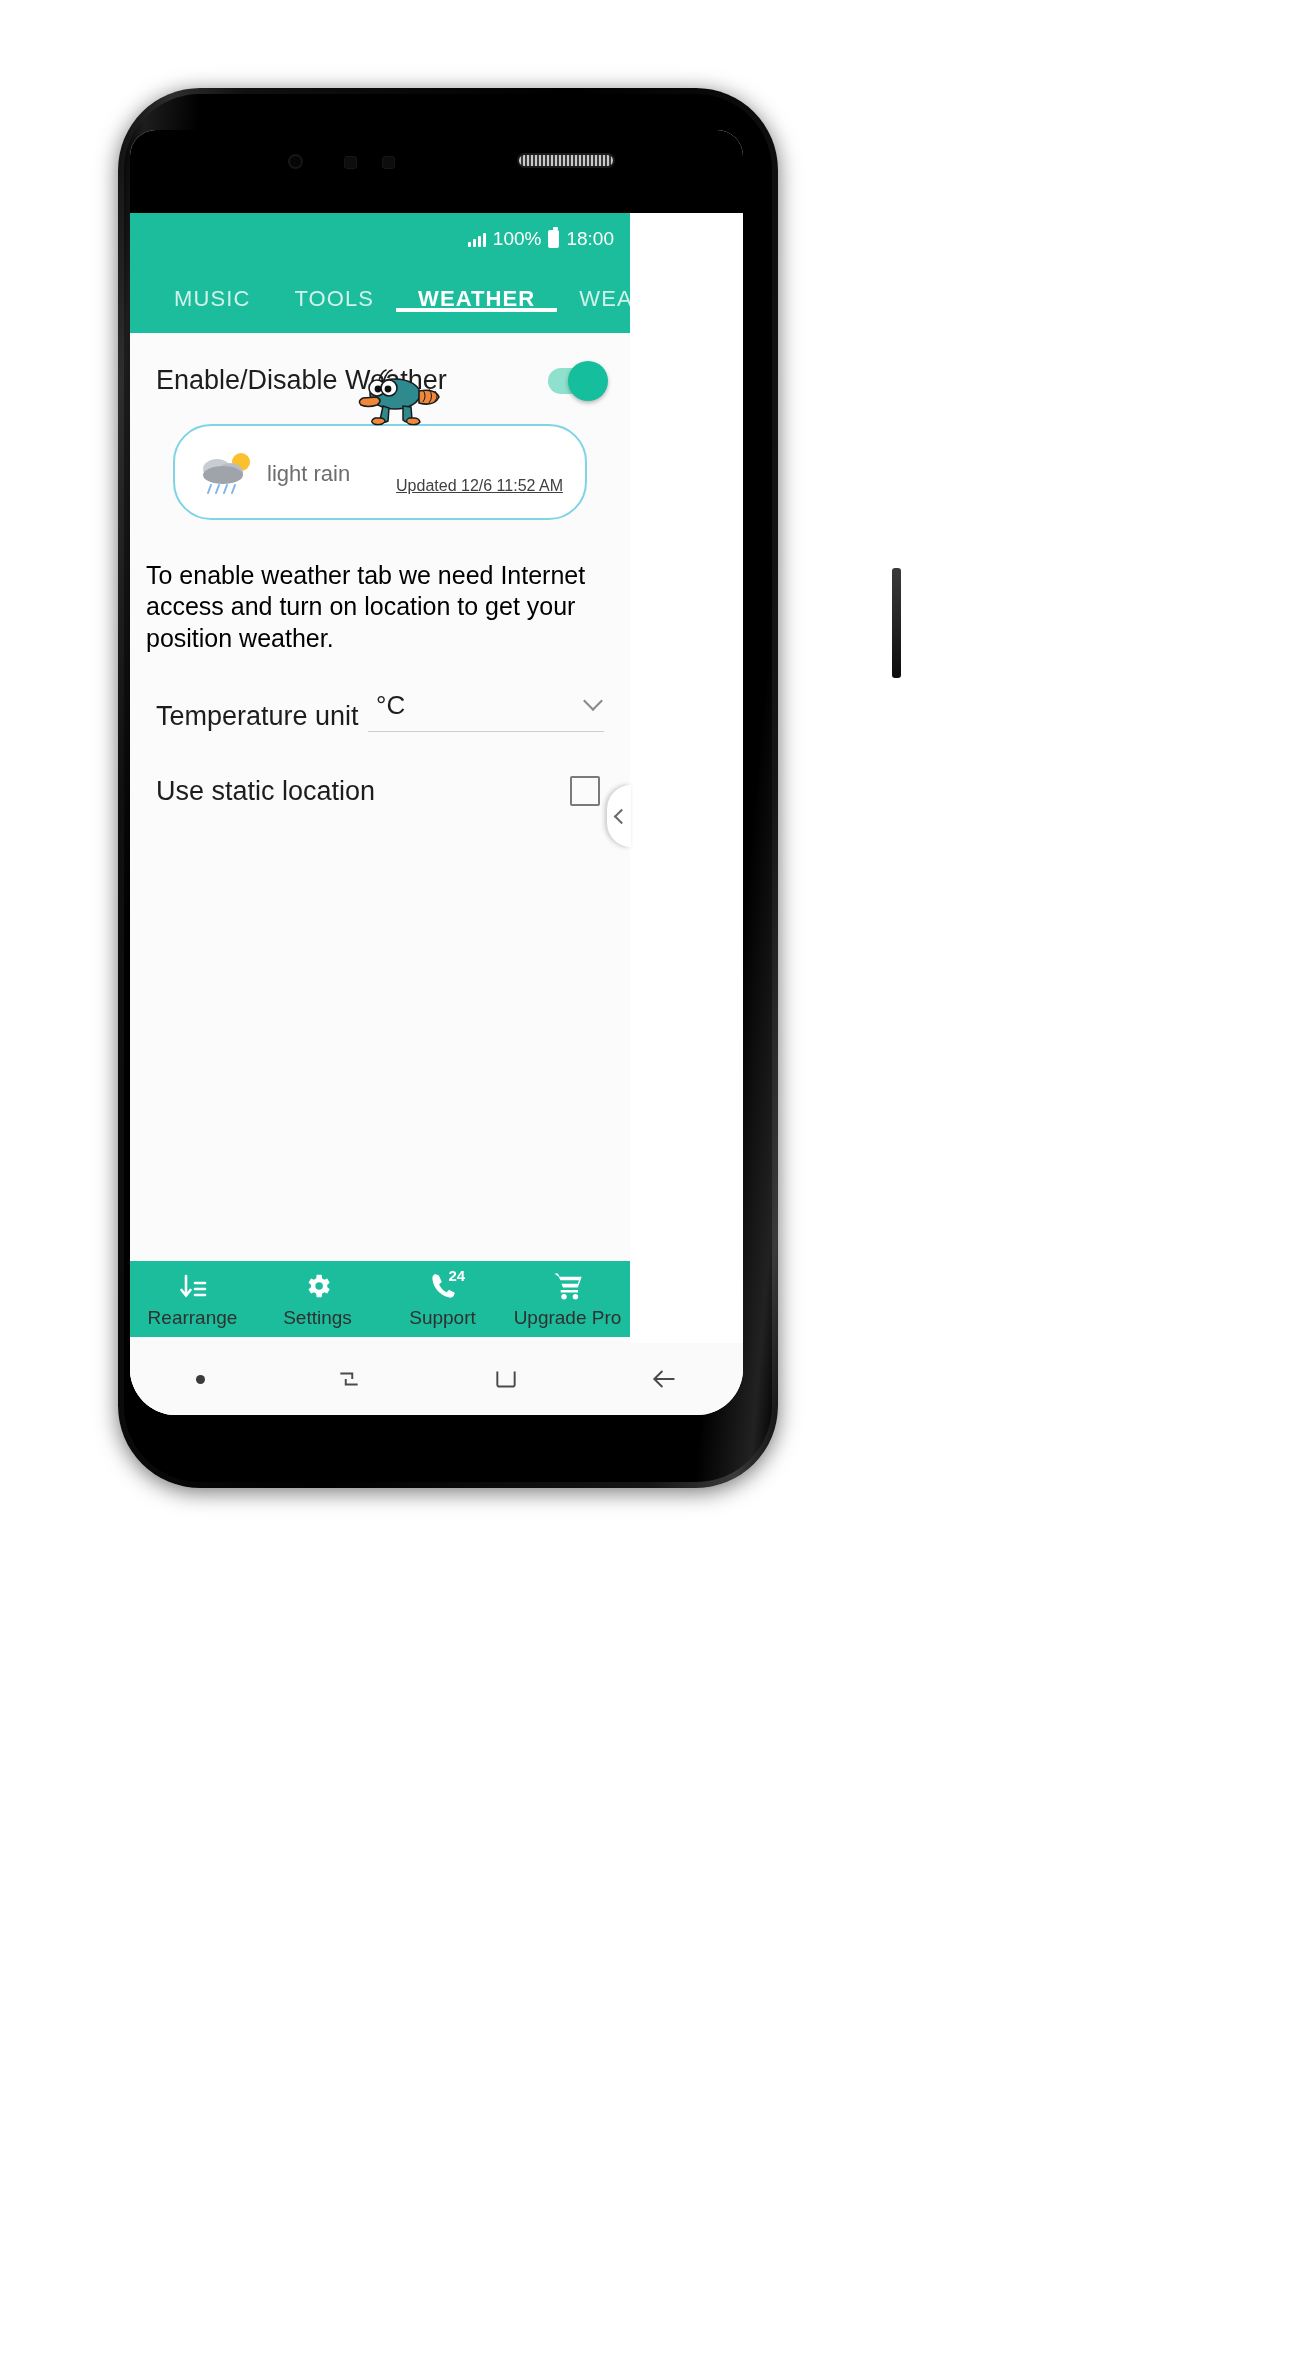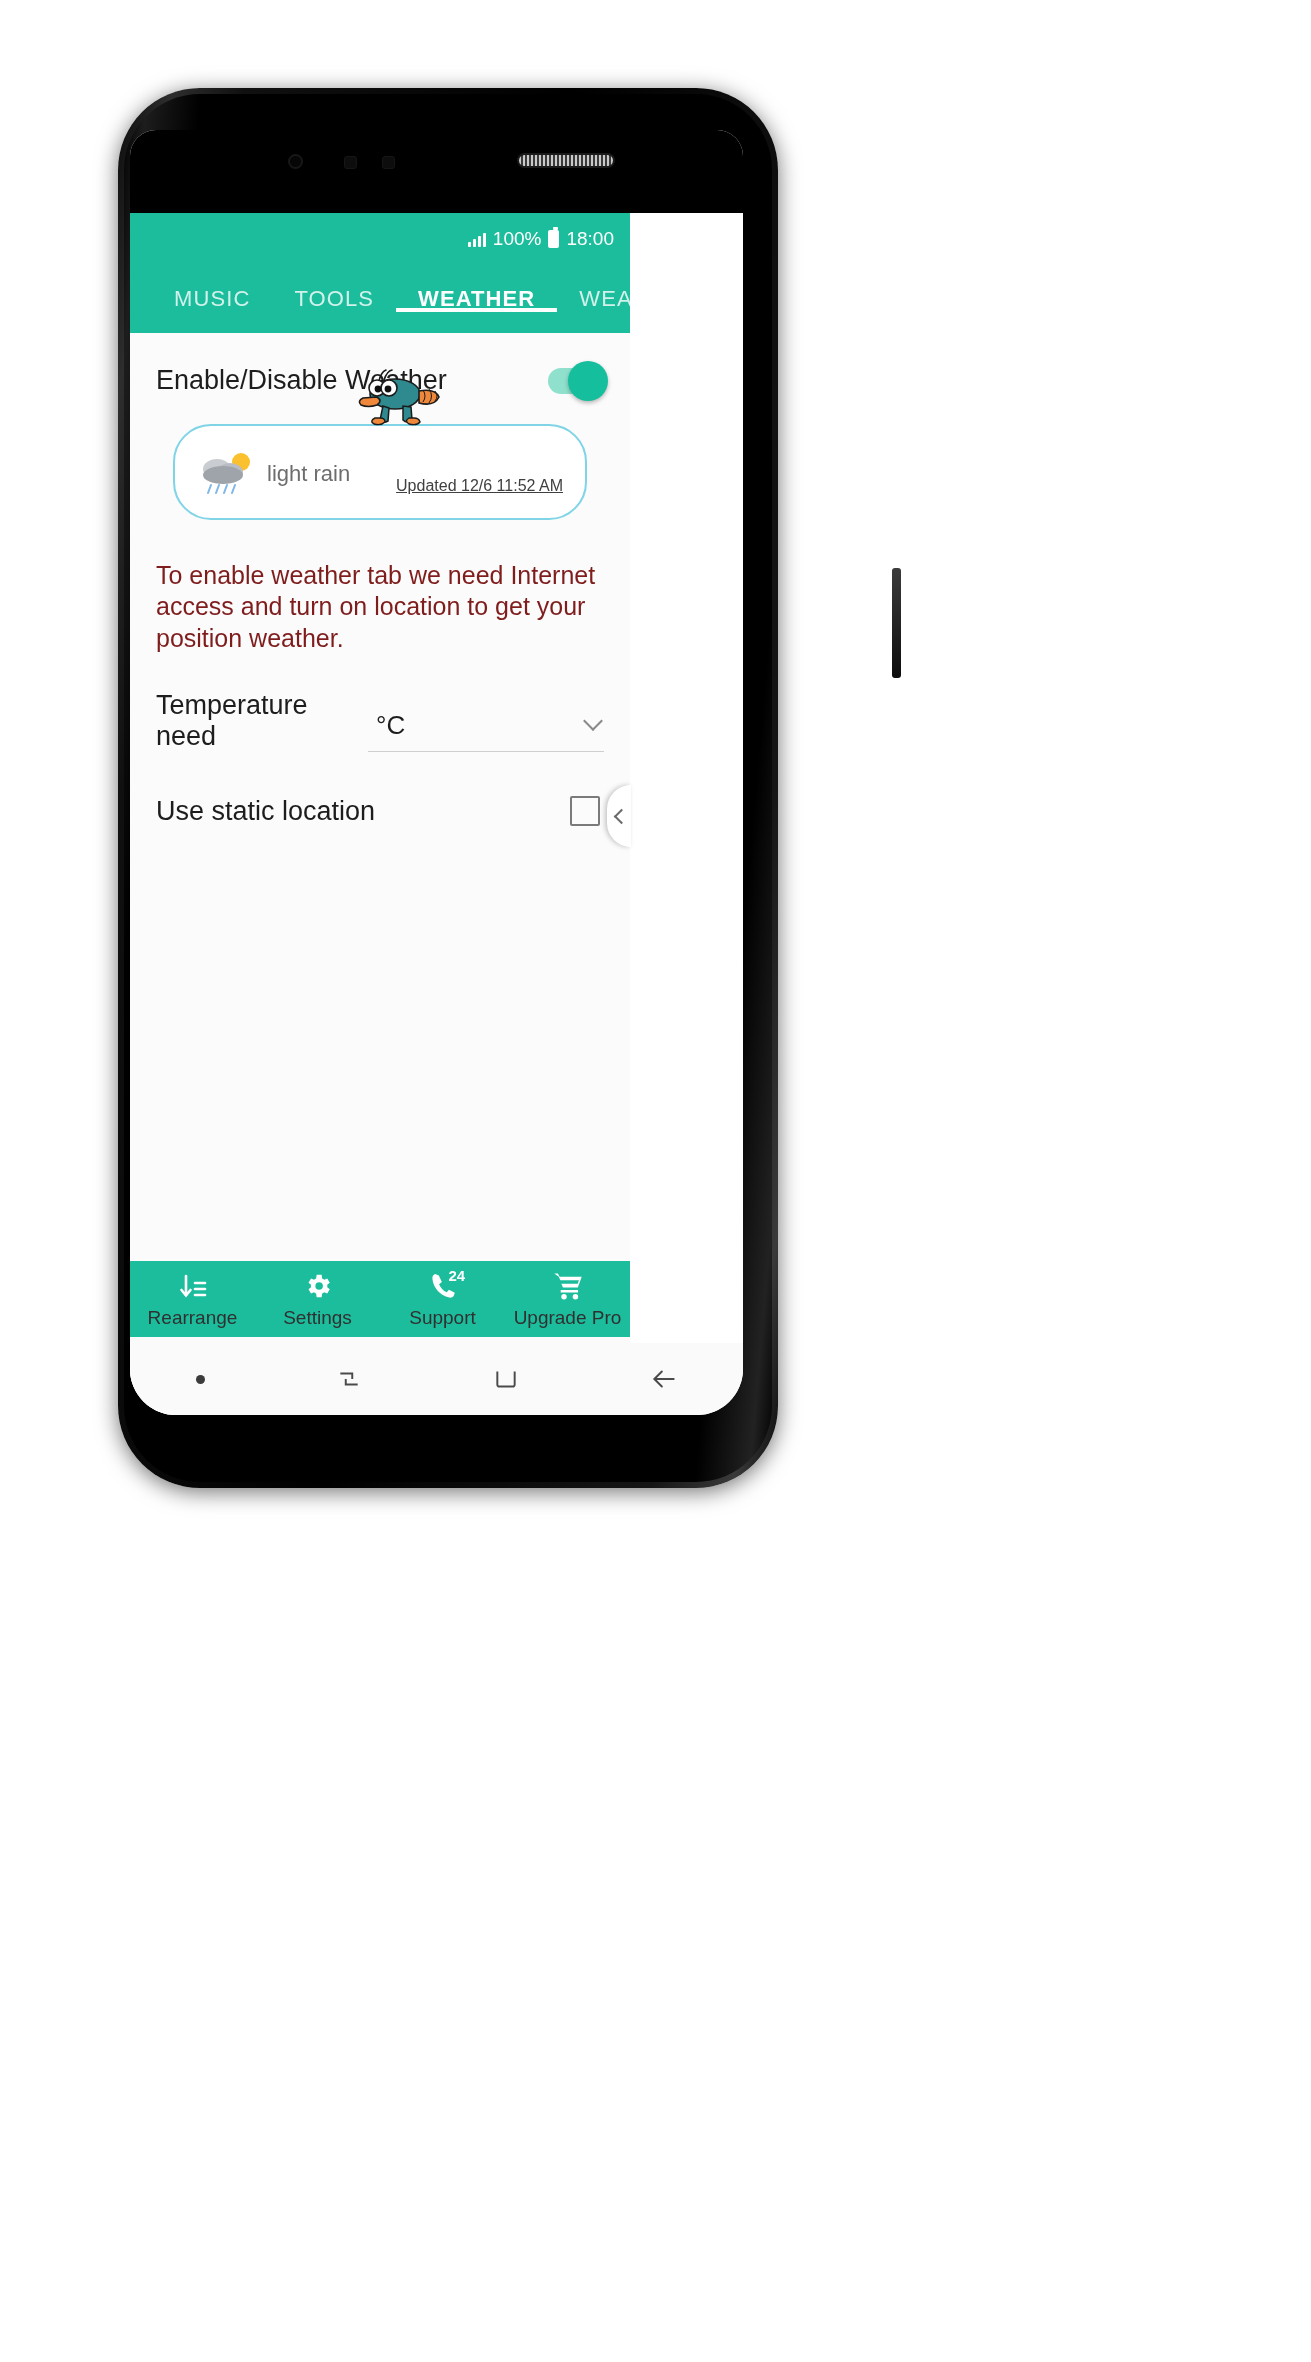--- a/index.html
+++ b/index.html
@@ -122,22 +122,22 @@
     height:96px; display:flex; align-items:center; padding:0 22px; position:relative;
   }
   .wicon { width:58px; height:50px; flex:none; position:relative; margin-right:12px; }
   .wtexts { flex:1; position:relative; }
   .wline1 { font-size:26px; color:#1b1b1b; letter-spacing:.2px; }
   .wline1 .temp { margin-left:14px; }
   .wline2 { font-size:22px; color:#6d6d6d; margin-top:4px; }
   .wupd { position:absolute; right:0; bottom:-8px; font-size:16px; color:#404040;text-decoration:underline; }
 
   .note {
-    margin:40px 26px 0 26px; font-size:25px; line-height:1.25;
-    color:#7f1d1d;
+    margin:40px 26px 0 16px; font-size:25px; line-height:1.25;
+    color:#000000;
   }
 
   .row-unit {
     display:flex; align-items:flex-end; margin:36px 26px 0 26px; padding-bottom:6px;
   }
   .row-unit .lbl { font-size:27px; color:#1d1d1d; width:212px; flex:none; }
   .select-box {
     flex:1; border-bottom:1px solid #cfcfcf; display:flex; align-items:center;
     justify-content:space-between; padding:0 4px 10px 8px;
   }
@@ -273,21 +273,21 @@
             <div class="wtexts">
               <div class="wline2">light rain</div>
               <div class="wupd">Updated 12/6 11:52 AM</div>
             </div>
           </div>
         </div>
 
         <div class="note">To enable weather tab we need Internet access and turn on location to get your position weather.</div>
 
         <div class="row-unit">
-          <div class="lbl">Temperature need</div>
+          <div class="lbl">Temperature unit</div>
           <div class="select-box">
             <span class="select-val">°C</span>
             <span class="caret"></span>
           </div>
         </div>
 
         <div class="row-static">
           <div class="row-label">Use static location</div>
           <div class="checkbox"></div>
         </div>

